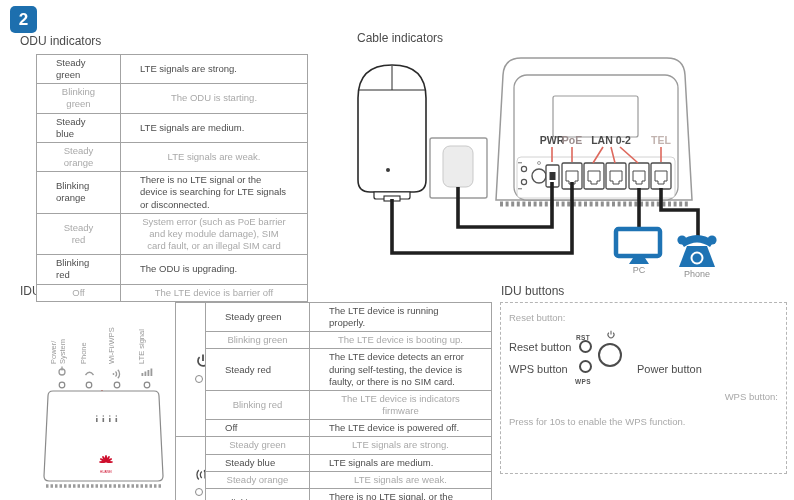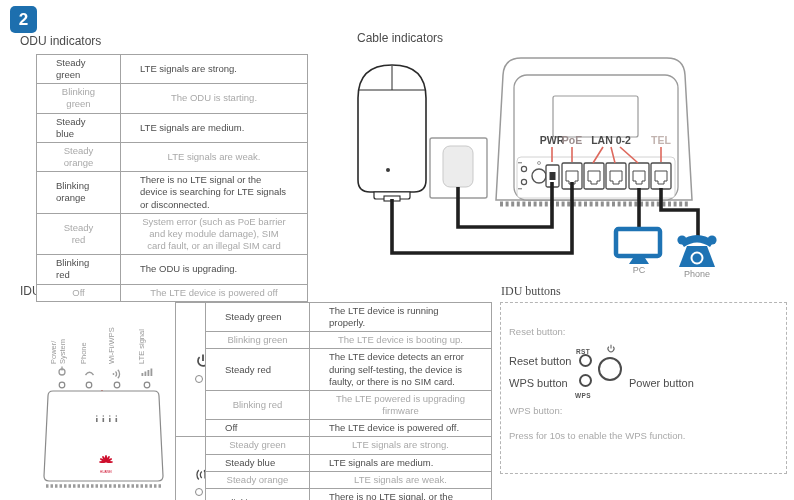--- a/index.html
+++ b/index.html
@@ -24,45 +24,45 @@
 
   
   .cable-svg{position:absolute;left:350px;top:46px;}
   .cable-svg text{font-family:"Liberation Sans",sans-serif;}
 
   
   .idu-svg{position:absolute;left:36px;top:300px;}
   .idu-svg text{font-family:"Liberation Sans",sans-serif;}
 
   
-  .idu-buttons-box{position:absolute;left:500px;top:302px;width:287px;height:172px;border:1px dashed #b5b5b5;box-sizing:border-box;padding:22px 8px;font-size:9.5px;color:#a9a9a9;line-height:13px;}
+  .idu-buttons-box{position:absolute;left:500px;top:302px;width:287px;height:172px;border:1px dashed #b5b5b5;box-sizing:border-box;padding:8px 8px;font-size:9.5px;color:#a9a9a9;line-height:13px;}
   .idu-buttons-box .heading{color:#a9a9a9;}
   .reset-lines{margin-top:14px;}
   .btn-diagram{position:relative;height:56px;margin-top:6px;color:#4c4c4c;}
   .btn-diagram .side-label{position:absolute;font-size:11px;color:#4c4c4c;}
   .tag{position:absolute;font-size:6.5px;font-weight:bold;color:#555;letter-spacing:0.4px;}
   .push-circle{position:absolute;width:9px;height:9px;border:2px solid #4c4c4c;border-radius:50%;background:#fff;}
   .power-circle{position:absolute;left:89px;top:13px;width:20px;height:20px;border:2.5px solid #4c4c4c;border-radius:50%;background:#fff;}
   .power-glyph{position:absolute;left:97px;top:0px;}
-  .wps-heading{margin-top:4px;}
+  .wps-heading{margin-top:4px;text-align:right;}
   .wps-lines{margin-top:12px;}
 </style>
 </head>
 <body>
 
 <div class="page">
 
   <div class="header">
     <div class="step-badge">2</div>
   </div>
 
   <div class="section-label" style="left:20px;top:34px;">ODU indicators</div>
   <div class="section-label" style="left:357px;top:31px;">Cable indicators</div>
   <div class="section-label" style="left:20px;top:284px;">IDU indicators</div>
-  <div class="section-label" style="left:501px;top:284px;font-family:Liberation Serif, serif;">IDU buttons</div>
+  <div class="section-label" style="left:501px;top:284px;">IDU buttons</div>
 
   <table class="ind-table odu-table">
     <colgroup>
         <col style="width:84px">
         <col style="width:187px">
       </colgroup>
     <tbody>
       <tr>
           <td>Steady green</td>
           <td>LTE signals are strong.</td>
@@ -86,21 +86,21 @@
       <tr class="dim">
           <td>Steady red</td>
           <td>System error (such as PoE barrier and key module damage), SIM card fault, or an illegal SIM card</td>
         </tr>
       <tr>
           <td>Blinking red</td>
           <td>The ODU is upgrading.</td>
         </tr>
       <tr class="dim">
           <td>Off</td>
-          <td>The LTE device is powered off</td>
+          <td>The LTE device is barrier off</td>
         </tr>
     </tbody>
   </table>
 
   <svg class="cable-svg" width="444" height="248" viewBox="0 0 444 248">
 
     <g>
       <path d="M8,52 Q8,19 42,19 Q76,19 76,52 L76,134 Q76,146 64,146 L20,146 Q8,146 8,134 Z" fill="#fff" stroke="#2a2a2a" stroke-width="1.6"></path>
       <line x1="8" y1="44" x2="76" y2="44" stroke="#2a2a2a" stroke-width="1"></line>
       <line x1="42" y1="20" x2="42" y2="44" stroke="#2a2a2a" stroke-width="1"></line>
@@ -278,21 +278,21 @@
       <tr class="dim">
           <td>Blinking green</td>
           <td>The LTE device is booting up.</td>
         </tr>
       <tr>
           <td>Steady red</td>
           <td>The LTE device detects an error during self-testing, the device is faulty, or there is no SIM card.</td>
         </tr>
       <tr class="dim">
           <td>Blinking red</td>
-          <td>The LTE powered is upgrading firmware</td>
+          <td>The LTE device is indicators firmware</td>
         </tr>
       <tr>
           <td>Off</td>
           <td>The LTE device is powered off.</td>
         </tr>
 
       <tr class="dim">
         <td class="icon-cell" rowspan="4">
           <svg width="20" height="15" viewBox="0 0 20 15">
             <g fill="none" stroke="#4e4e4e" stroke-width="1.3">
@@ -332,21 +332,21 @@
       <div class="side-label" style="left:0;top:33px;">WPS button</div>
       <div class="tag" style="left:67px;top:1px;">RST</div>
       <div class="push-circle" style="left:70px;top:10px;"></div>
       <div class="push-circle" style="left:70px;top:30px;"></div>
       <div class="tag" style="left:66px;top:45px;">WPS</div>
       <svg class="power-glyph" width="10" height="11" viewBox="0 0 10 11">
         <line x1="5" y1="0.8" x2="5" y2="4.5" stroke="#666" stroke-width="1.1"></line>
         <path d="M2.8,2.6 a3,3 0 1 0 4.4,0" fill="none" stroke="#666" stroke-width="1.1"></path>
       </svg>
       <div class="power-circle"></div>
-      <div class="side-label" style="left:120px;top:33px;">Power button</div>
+      <div class="side-label" style="left:128px;top:33px;">Power button</div>
     </div>
 
     <div class="heading wps-heading">WPS button:</div>
     <div class="wps-lines">
       <div>Press for 10s to enable the WPS function.</div>
     </div>
   </div>
 
 </div>
 

